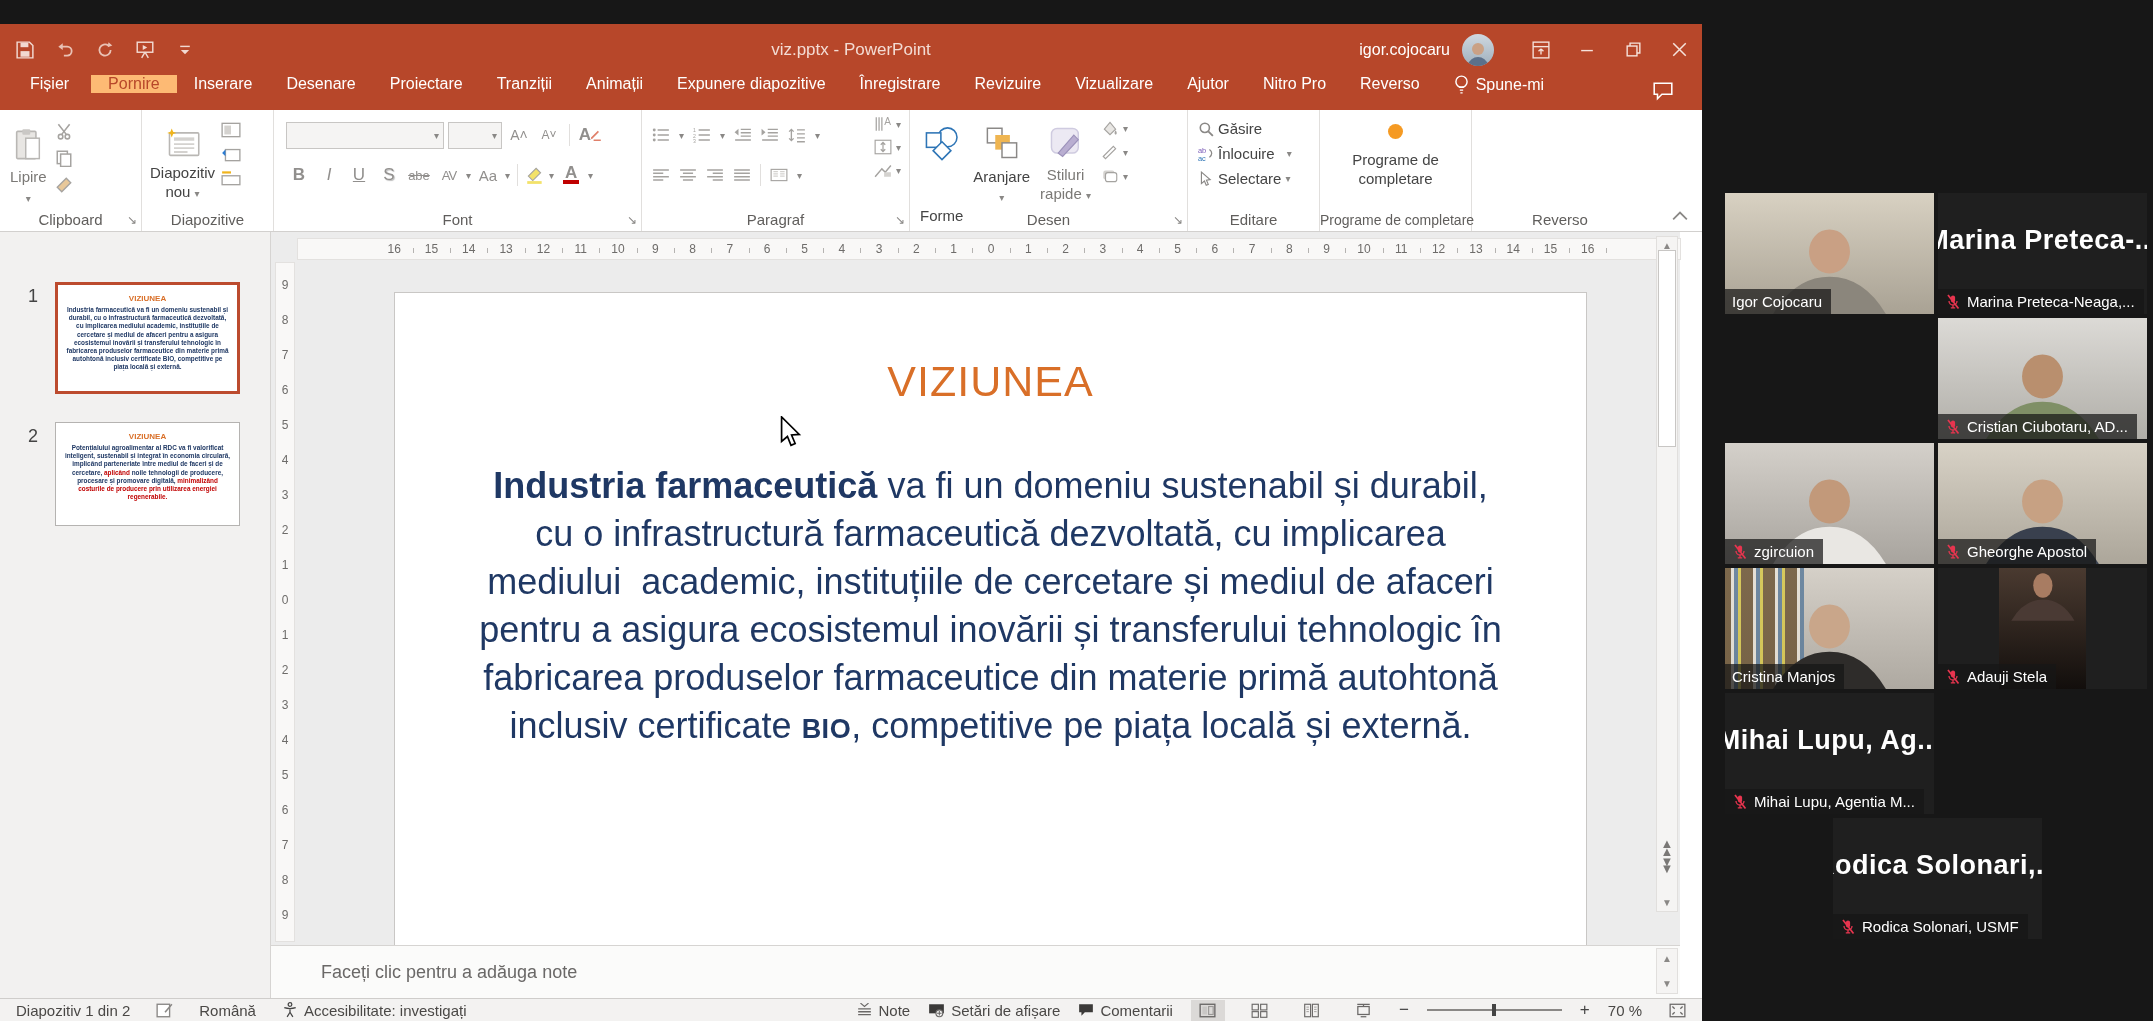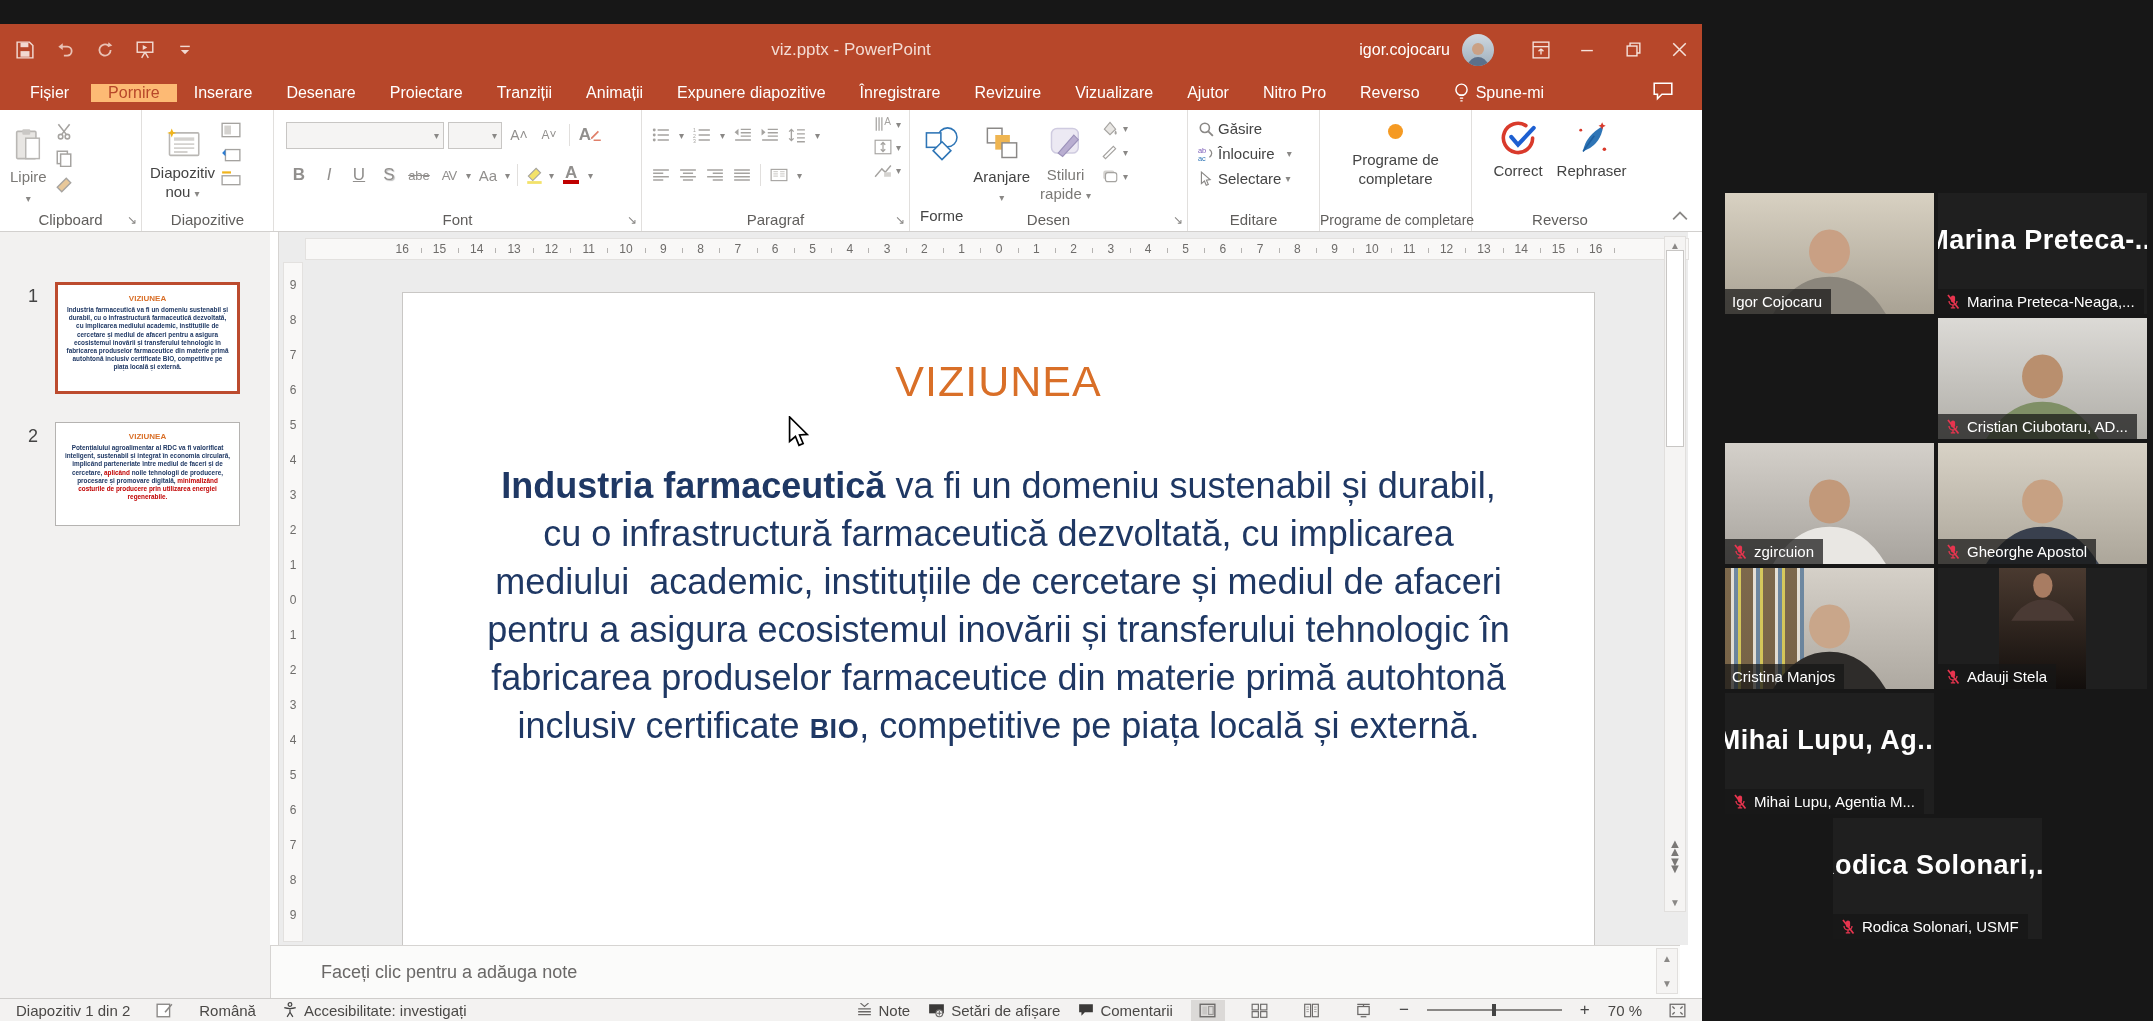--- a/index.html
+++ b/index.html
@@ -41,21 +41,21 @@
   .grid2{display:grid;grid-template-rows:34px 34px;align-items:center;padding:8px 10px 0 10px;row-gap:6px;}
   
   .thumbpanel{position:absolute;left:0;top:208px;width:270px;height:713px;background:#f2f1f0;}
   .thumbnum{position:absolute;left:28px;font-size:18px;color:#444;}
   .thumb{position:absolute;left:55px;width:185px;background:#fff;cursor:pointer;}
   .thumb .tslide{width:100%;height:100%;overflow:hidden;text-align:center;}
   .thumb-title{font-size:8px;font-weight:bold;color:#d96f28;margin-top:9px;}
   .thumb-body{font-size:6.4px;line-height:1.28;color:#1f3864;padding:3px 7px 0 7px;font-weight:bold;}
   .thumb-body .r{color:#c00000;} .thumb-body .rb{color:#c00000;font-weight:bold;}
   
-  .editor{position:absolute;left:270px;top:208px;width:1410px;height:713px;background:#ececec;border-left:1px solid #d6d4d2;margin-left:8px;}
+  .editor{position:absolute;left:270px;top:208px;width:1410px;height:713px;background:#ececec;border-left:1px solid #d6d4d2;}
   .hruler{position:absolute;left:26px;top:6px;width:1384px;height:22px;background:#f9f8f7;border:1px solid #e3e1df;}
   .hruler span{position:absolute;top:3px;font-size:12px;color:#6e6c6a;transform:translateX(-50%);}
   .hruler i{position:absolute;top:9px;width:1px;height:5px;background:#b5b3b1;}
   .vruler{position:absolute;left:4px;top:30px;width:20px;height:680px;background:#f9f8f7;border:1px solid #e3e1df;}
   .vruler span{position:absolute;left:0;width:18px;text-align:center;font-size:12px;color:#6e6c6a;}
   .slide{position:absolute;left:123px;top:60px;width:1193px;height:666px;background:#fff;border:1px solid #c9c7c5;}
   .slide-title{margin-top:64px;text-align:center;font-size:43px;color:#d96f28;letter-spacing:1px;}
   .slide-body{margin:56px auto 0 auto;width:1030px;text-align:center;font-size:36px;line-height:48px;color:#1f3864;white-space:pre-wrap;}
   .slide-body b{font-weight:bold;}
   .slide-body .sc{font-weight:bold;font-size:27px;letter-spacing:.5px;}
@@ -168,21 +168,21 @@
         </span>
         <span class="wbtn">
           <svg width="15" height="15" viewBox="0 0 12 12">
               <path d="M1 1 L11 11 M11 1 L1 11" stroke="#f6e3dc" stroke-width="1.2"></path>
             </svg>
         </span>
       </div>
     </div>
 
     <div class="tabsrow">
-      <div id="tabs" style="display:flex;align-items:center;">
+      <div id="tabs" style="display:flex;align-items:flex-start;">
           <div class="tab file">
             <span>Fișier</span>
           </div>
           <div class="tab selected">
             <span>Pornire</span>
           </div>
           <div class="tab">
             <span>Inserare</span>
           </div>
           <div class="tab">
@@ -568,43 +568,20 @@
         <div class="bigbtn" style="width:100%;padding-top:14px;color:#444;">
           <span class="ic">
               <span style="display:block;width:15px;height:15px;border-radius:50%;background:#f59a23;"></span>
             </span>
           <span style="margin-top:6px;"><span>Programe de</span><br><span>completare</span></span>
         </div>
         <span class="glabel" style="font-size:14px;">Programe de completare</span>
       </div>
 
       <div class="rgroup" style="width:176px;border-right:none;">
-        <div style="display:flex;justify-content:center;gap:14px;padding-top:10px;">
-          <div class="bigbtn" style="color:#444;padding-top:0;">
-            <span class="ic">
-              <svg width="36" height="36" viewBox="0 0 32 32">
-                  <path d="M29 16 a13 13 0 1 1-6-11" fill="none" stroke="#d93a2b" stroke-width="3.2" stroke-linecap="round"></path>
-                  <path d="M10 15 L16 22 L30 7" fill="none" stroke="#1d5fd1" stroke-width="3.6" stroke-linecap="round"></path>
-                </svg>
-            </span>
-            <span>Correct</span>
-          </div>
-          <div class="bigbtn" style="color:#444;padding-top:0;">
-            <span class="ic">
-              <svg width="36" height="36" viewBox="0 0 32 32">
-                  <path d="M8 28 Q10 14 26 5 Q24 20 12 26 Z" fill="#2e75b6"></path>
-                  <path d="M8 28 L18 14" stroke="#1d5fa0" stroke-width="1.4"></path>
-                  <path d="M25 2 l1 2.2 2.2 1 -2.2 1 -1 2.2 -1-2.2 -2.2-1 2.2-1 Z" fill="#d93a2b"></path>
-                  <circle cx="27" cy="26" r="1.6" fill="#d93a2b"></circle>
-                  <circle cx="6" cy="9" r="1.3" fill="#d93a2b"></circle>
-                </svg>
-            </span>
-            <span>Rephraser</span>
-          </div>
-        </div>
         <span class="glabel">Reverso</span>
       </div>
 
       <span style="position:absolute;right:14px;bottom:6px;">
         <svg width="16" height="10" viewBox="0 0 14 8">
             <path d="M1 7 L7 1 L13 7" fill="none" stroke="#8a8886" stroke-width="1.5"></path>
           </svg>
       </span>
     </div>
 

